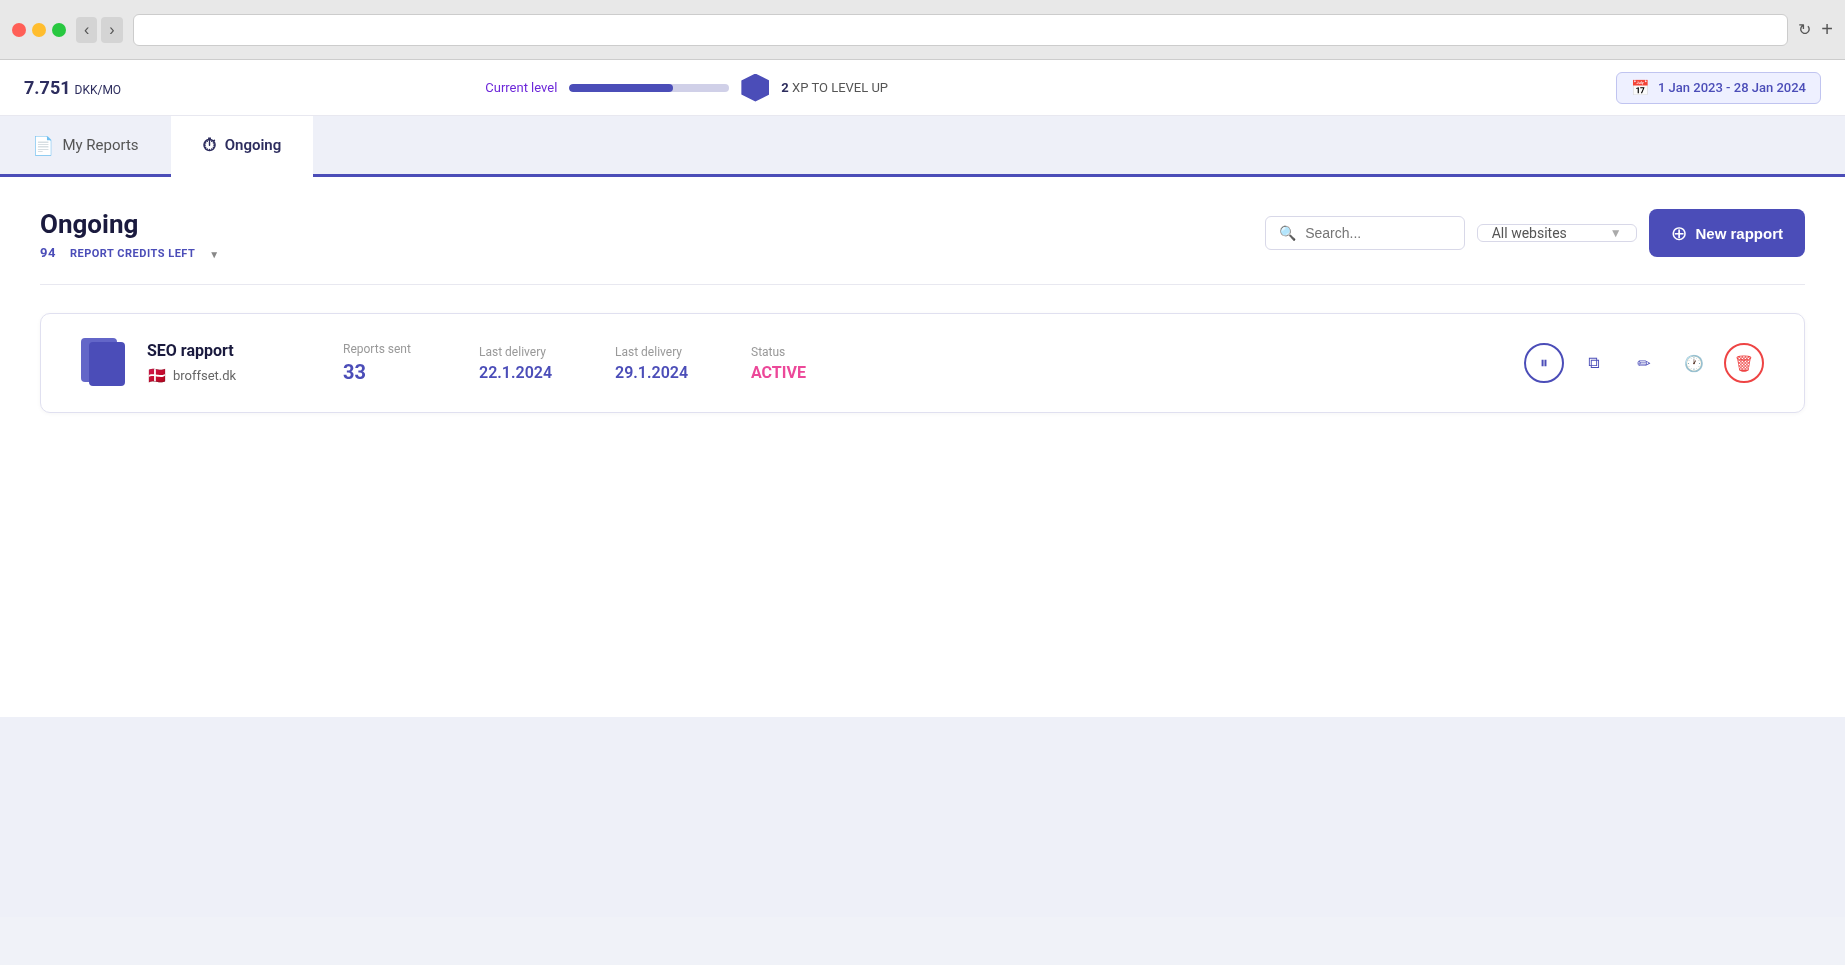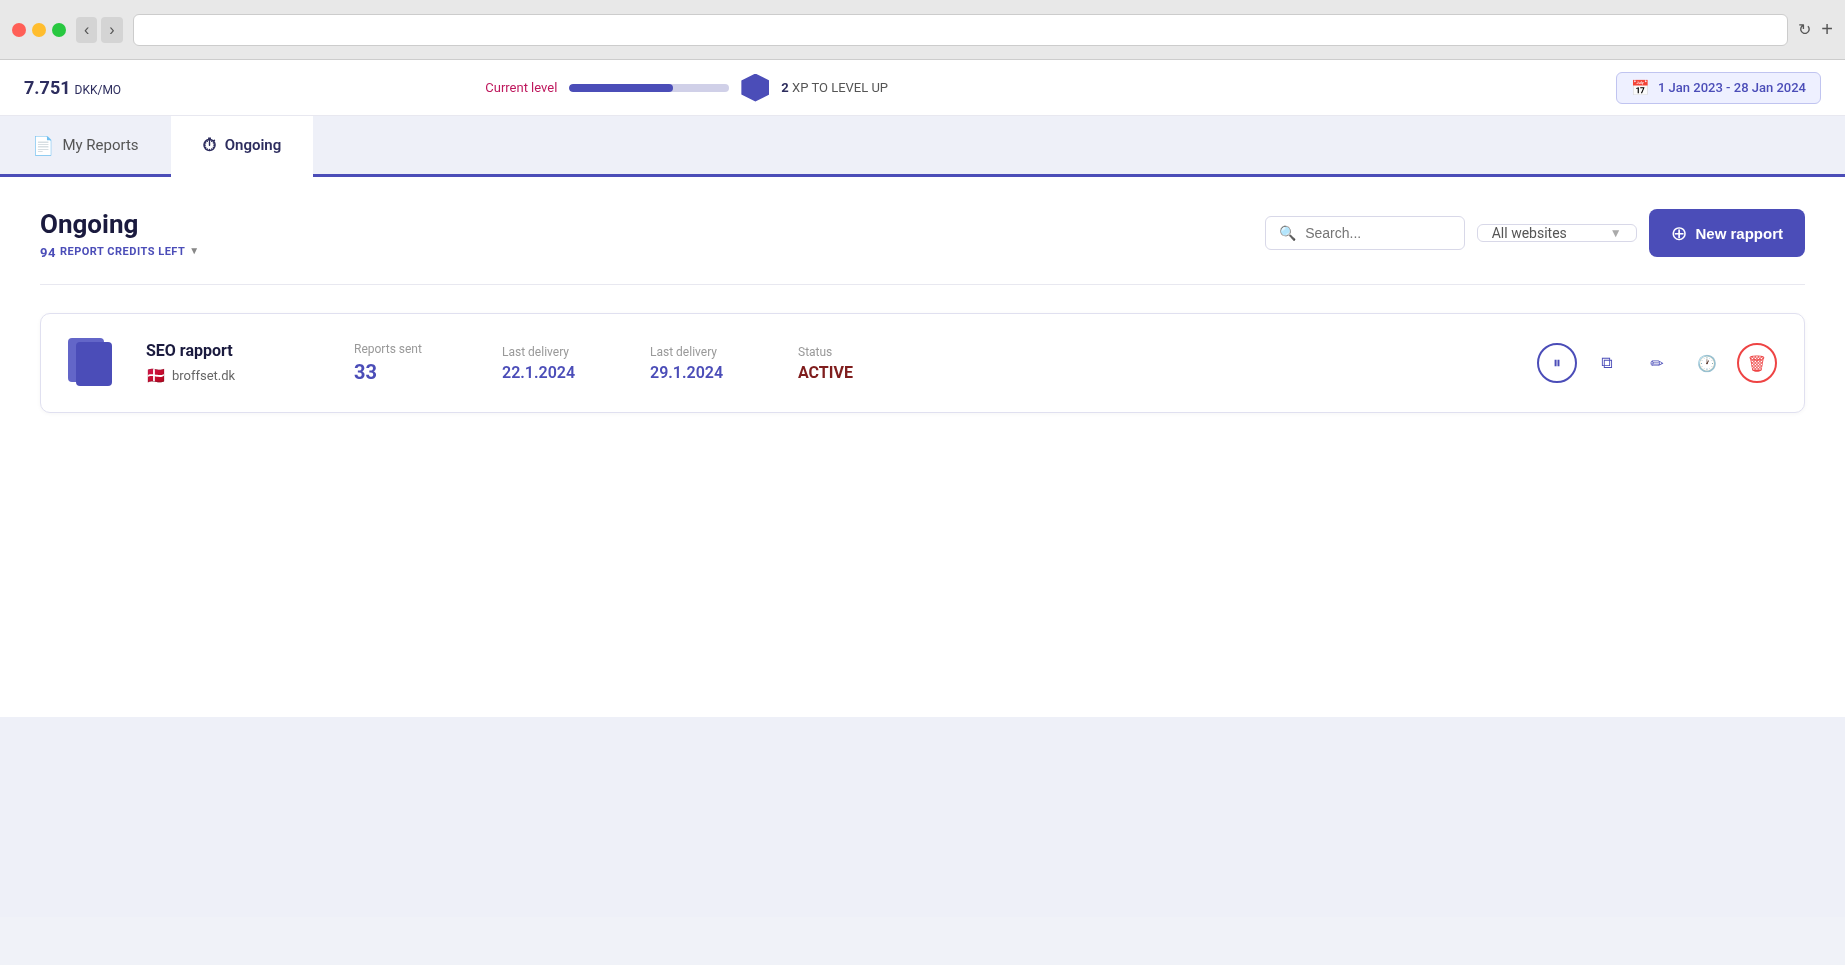--- a/index.html
+++ b/index.html
@@ -40,21 +40,21 @@
       align-items: center;
       padding: 0 24px;
       height: 56px;
       border-bottom: 1px solid #e8e8f0;
     }
     .price-tag { font-size: 18px; font-weight: 700; color: #2d2d5e; margin-top: 23px; }
     .price-unit { font-size: 12px; color: #2d2d5e; font-weight: 400; }
     .level-section {
       display: flex; align-items: center; gap: 12px; margin: 0 auto;
     }
-    .current-level-label { font-size: 13px; color: #be185d; }
+    .current-level-label { font-size: 13px; color: #6d28d9; }
     .progress-bar-container {
       width: 160px; height: 8px; background: #d0d0e8; border-radius: 4px; overflow: hidden;
     }
     .progress-bar-fill { height: 100%; background: #4b4db8; border-radius: 4px; }
     .xp-icon {
       width: 28px; height: 28px; background: #4b4db8; clip-path: polygon(50% 0%, 100% 25%, 100% 75%, 50% 100%, 0% 75%, 0% 25%);
       display: flex; align-items: center; justify-content: center;
     }
     .xp-text { font-size: 13px; color: #555; }
     .xp-number { font-weight: 700; color: #2d2d5e; }
@@ -90,21 +90,21 @@
       padding: 32px 40px;
     }
 
     .page-header {
       display: flex; align-items: flex-start; justify-content: space-between;
       margin-bottom: 24px;
     }
     .page-title-section {}
     .page-title { font-size: 26px; font-weight: 700; color: #1a1a3e; margin-bottom: 6px; }
     .credits-badge {
-      display: flex; align-items: flex-start; gap: 4px;
+      display: flex; align-items: flex-end; gap: 14px;
       font-size: 11px; font-weight: 700; color: #4b4db8; letter-spacing: 0.5px;
     }
     .credits-count { font-size: 13px; }
     .dropdown-arrow { font-size: 10px; color: #888; }
 
     .header-controls {
       display: flex; align-items: center; gap: 12px;
     }
     .search-box {
       display: flex; align-items: center; gap: 8px;
@@ -130,22 +130,22 @@
       background: #4b4db8; color: white; border: none; border-radius: 8px;
       padding: 12px 22px; font-size: 15px; font-weight: 600; cursor: pointer;
     }
     .plus-icon { font-size: 20px; font-weight: 300; }
 
     
     .divider { border: none; border-top: 1px solid #e8e8f0; margin: 8px 0 28px 0; }
 
     
     .report-card {
-      border: 1px solid #e0e0f0; border-radius: 10px; padding: 24px 27px;
-      display: flex; align-items: center; gap: 28px; background: white;
+      border: 1px solid #e0e0f0; border-radius: 10px; padding: 24px 40px;
+      display: flex; align-items: center; gap: 16px; background: white;
       box-shadow: 0 1px 4px rgba(0,0,0,0.04);
     }
     .report-doc-icon {
       width: 50px; height: 50px; position: relative; flex-shrink: 0;
     }
     .doc-back {
       width: 36px; height: 44px; background: #6366c8; border-radius: 4px;
       position: absolute; top: 0; left: 0;
     }
     .doc-front {
@@ -155,21 +155,21 @@
 
     .report-name-section { min-width: 180px; }
     .report-name { font-size: 16px; font-weight: 700; color: #1a1a3e; margin-bottom: 6px; }
     .report-domain { display: flex; align-items: center; gap: 6px; font-size: 13px; color: #666; }
     .flag { font-size: 16px; }
 
     .report-stat { min-width: 120px; }
     .stat-label { font-size: 12px; color: #999; margin-bottom: 4px; }
     .stat-value { font-size: 20px; font-weight: 700; color: #4b4db8; }
     .stat-value.date { font-size: 16px; font-weight: 600; color: #4b4db8; }
-    .stat-value.active { font-size: 16px; font-weight: 700; color: #7f1d1d; }
+    .stat-value.active { font-size: 16px; font-weight: 700; color: #ec4899; }
 
     .report-actions {
       display: flex; align-items: center; gap: 10px; margin-left: auto;
     }
     .action-btn {
       width: 40px; height: 40px; border-radius: 50%; border: none; cursor: pointer;
       display: flex; align-items: center; justify-content: center; font-size: 16px;
     }
     .action-btn.outline {
       background: transparent; border: 2px solid #4b4db8; color: #4b4db8;

